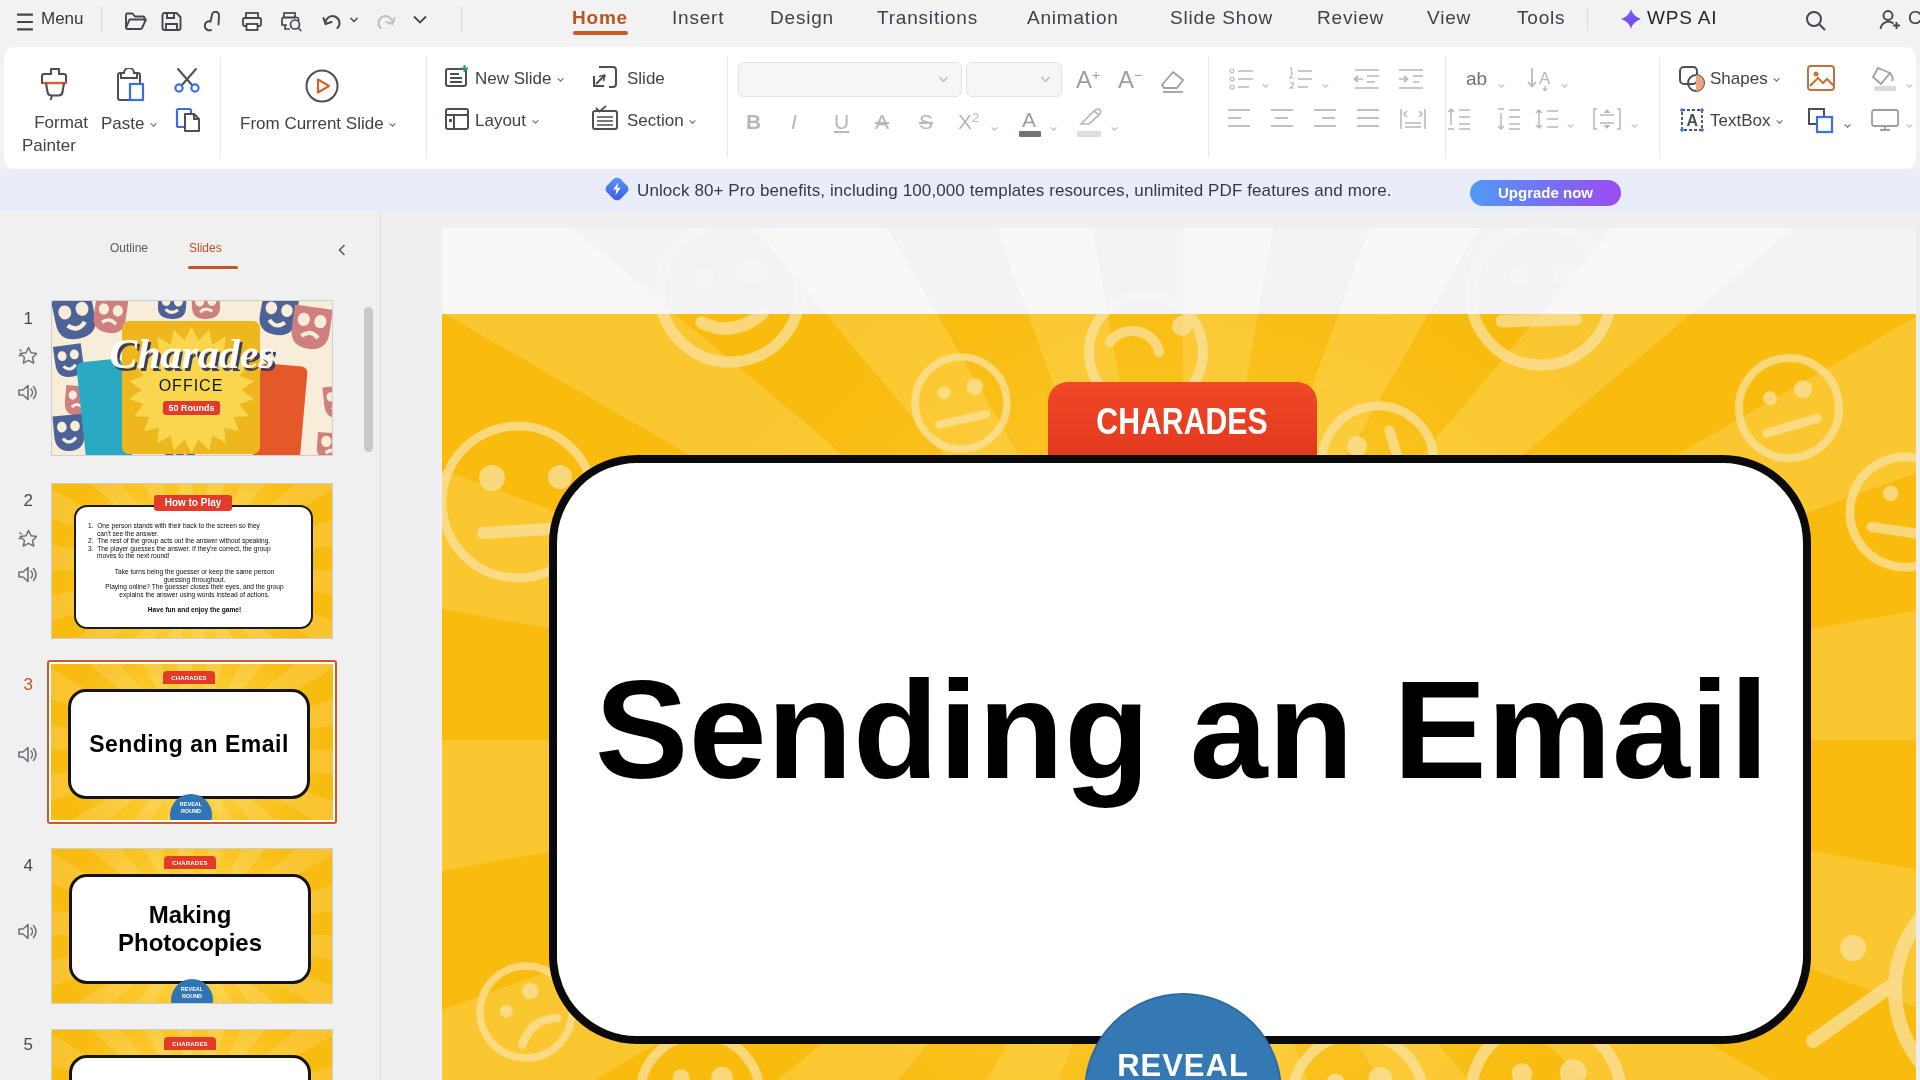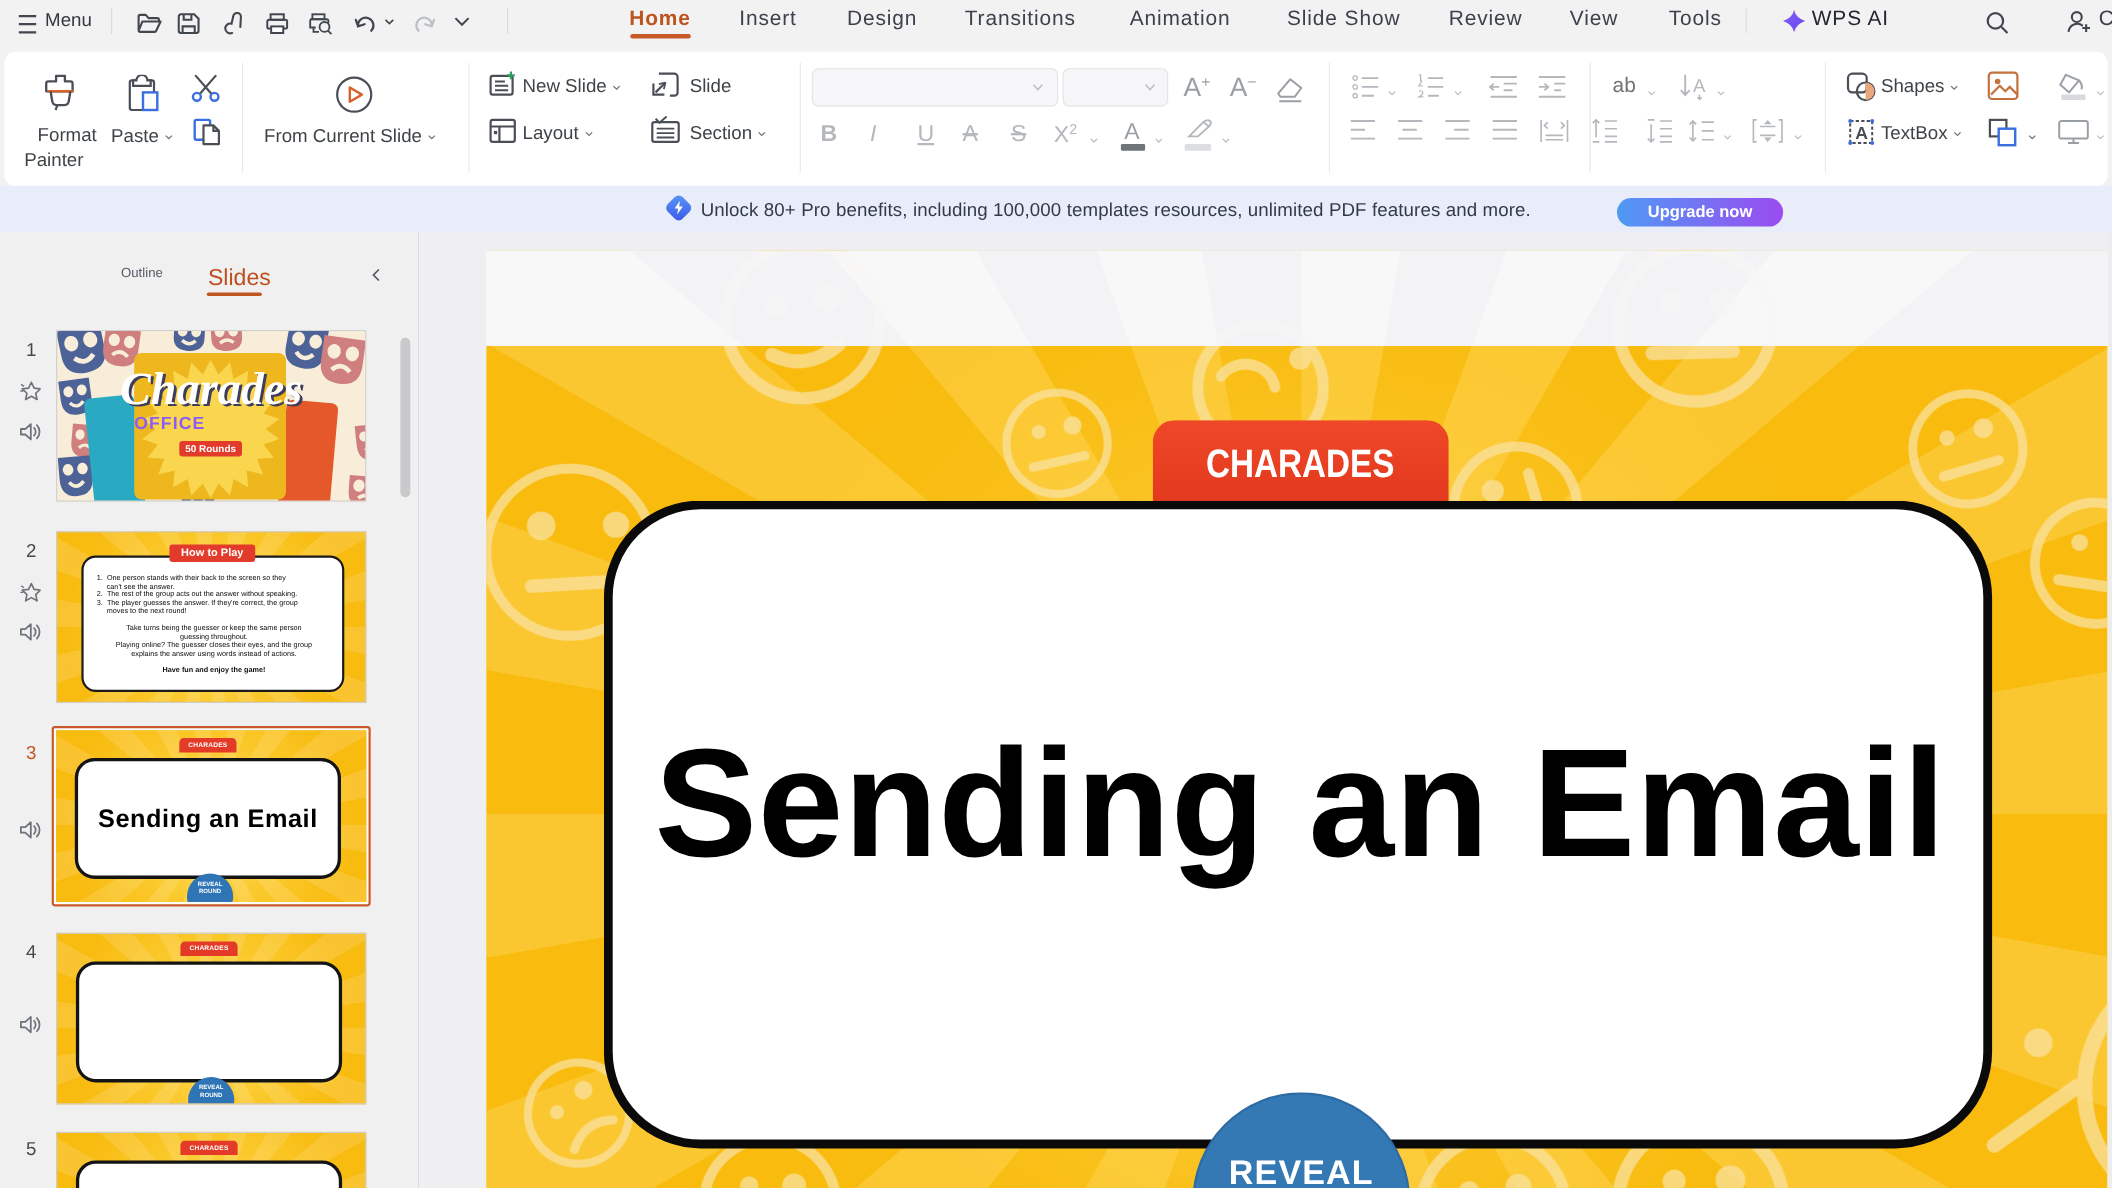--- a/index.html
+++ b/index.html
@@ -344,21 +344,21 @@
         <stop offset="1" stop-color="#3b56e8"></stop>
       </linearGradient>
     </defs>
     <rect x="2.5" y="2.5" width="19" height="19" rx="5" transform="rotate(45 12 12)" fill="url(#bgr)"></rect>
     <path d="M13.2 5.5 L8.2 12.5 L11.4 12.5 L10.6 18 L15.8 10.8 L12.4 10.8 Z" fill="#fff"></path>
   </svg>
 
 <div class="abs" style="left:0;top:211px;width:380px;height:869px;background:#f0f0f1"></div>
 <div class="abs" style="left:380px;top:211px;width:1px;height:869px;background:#dcdcde"></div>
 <div class="abs" style="left:110px;top:241px;font-size:12px;color:#565b63">Outline</div>
-<div class="abs" style="left:189px;top:241px;font-size:21px;color:#bf4f1f;font-weight:500">Slides</div>
+<div class="abs" style="left:189px;top:241px;font-size:12px;color:#bf4f1f;font-weight:500">Slides</div>
 <div class="abs" style="left:188px;top:266px;width:50px;height:3px;border-radius:2px;background:#c05620"></div>
 <svg class="abs" style="left:335px;top:243px" width="14" height="14" viewBox="0 0 14 14">
     <path d="M9.5 2 L4.5 7 L9.5 12" fill="none" stroke="#555a62" stroke-width="1.6"></path>
   </svg>
 <div class="abs" style="left:364px;top:307px;width:9px;height:145px;border-radius:5px;background:#c9c9cb"></div>
 <div id="thumbs">
     <div class="snum" style="top:309px;color:#45494f">1</div>
 <div class="snum" style="top:491px;color:#45494f">2</div>
 <div class="snum" style="top:675px;color:#c05620">3</div>
 <div class="snum" style="top:856px;color:#45494f">4</div>
@@ -464,21 +464,21 @@
 <g transform="translate(24,62) rotate(-6)">
           <rect width="46" height="105" rx="6" fill="#2aaac2"></rect>
         </g>
 <g transform="translate(209,62) rotate(5)">
           <rect width="47" height="103" rx="6" fill="#e4582a"></rect>
         </g>
 <rect x="70" y="20" width="138" height="133" rx="7" fill="#efb71e"></rect>
 <polygon points="139.5,26.0 146.6,39.5 157.2,28.6 160.3,43.5 173.6,36.0 172.2,51.2 187.1,47.7 181.6,62.0 196.8,62.8 187.5,74.9 201.9,80.0 189.5,89.0 201.9,98.0 187.5,103.1 196.8,115.2 181.6,116.0 187.1,130.3 172.2,126.8 173.6,142.0 160.3,134.5 157.2,149.4 146.6,138.5 139.5,152.0 132.4,138.5 121.8,149.4 118.7,134.5 105.4,142.0 106.8,126.8 91.9,130.3 97.4,116.0 82.2,115.2 91.5,103.1 77.1,98.0 89.5,89.0 77.1,80.0 91.5,74.9 82.2,62.8 97.4,62.0 91.9,47.7 106.8,51.2 105.4,36.0 118.7,43.5 121.8,28.6 132.4,39.5" fill="#f9d64e"></polygon>
 </svg>
 <div class="abs" style="left:-20px;top:29px;width:320px;text-align:center;font-family:'Liberation Serif',serif;font-style:italic;font-weight:bold;font-size:42px;color:#fff;text-shadow:2.5px 2.5px 0 #3d3d5c">Charades</div>
-<div class="abs" style="left:70px;top:76px;width:138px;font-weight:bold;font-size:16px;letter-spacing:1px;color:#8b5cf6">OFFICE</div>
+<div class="abs" style="left:70px;top:76px;width:138px;text-align:center;font-weight:normal;font-size:16px;letter-spacing:1px;color:#0f172a">OFFICE</div>
 <div class="abs" style="left:111px;top:100px;width:57px;height:14px;background:#e33b2b;border-radius:3px;color:#fff;font-weight:bold;font-size:9px;text-align:center;line-height:14px">50 Rounds</div>
 </div>
 <div class="thumb ysun" style="top:483px">
 <div class="yrays" style="top:-40px;height:256px;background:repeating-conic-gradient(from -90deg at 201px 126px, rgba(255,255,255,0.13) 0deg 10deg, rgba(255,255,255,0) 10deg 20deg)"></div>
 <div class="abs" style="left:102px;top:11px;width:78px;height:16px;background:#e33b2b;border-radius:3px;color:#fff;font-weight:bold;font-size:10px;text-align:center;line-height:16px;z-index:2">How to Play</div>
 <div class="abs" style="left:22px;top:21px;width:239px;height:124px;background:#fff;border:2px solid #1a1a1a;border-radius:13px;padding:15px 10px 0 12px;font-size:6.6px;line-height:7.6px;color:#0c0c0c">
 <div style="padding-left:9px;text-indent:-9px">1.&nbsp;&nbsp;One person stands with their back to the screen so they<br>can't see the answer.</div>
 <div style="padding-left:9px;text-indent:-9px">2.&nbsp;&nbsp;The rest of the group acts out the answer without speaking.</div>
 <div style="padding-left:9px;text-indent:-9px">3.&nbsp;&nbsp;The player guesses the answer. If they're correct, the group<br>moves to the next round!</div>
 <div style="height:8px"></div>
@@ -492,20 +492,21 @@
 <div class="yrays"></div>
 <div class="rtab">CHARADES</div>
 <div class="wbox3"></div>
 <div class="t34" style="font-size:23px;letter-spacing:0.5px">Sending an Email</div>
 <div class="rvl">REVEAL<br>ROUND</div>
 </div>
 <div class="thumb ysun" style="top:848px">
 <div class="yrays"></div>
 <div class="rtab">CHARADES</div>
 <div class="wbox3"></div>
+<div class="t34" style="font-size:24px;line-height:28px">Making<br>Photocopies</div>
 <div class="rvl">REVEAL<br>ROUND</div>
 </div>
 <div class="thumb ysun" style="top:1029px">
 <div class="yrays"></div>
 <div class="rtab">CHARADES</div>
 <div class="wbox3"></div>
 </div>
   </div>
 
 <div class="abs" style="left:381px;top:211px;width:1539px;height:869px;background:#efeff1"></div>

